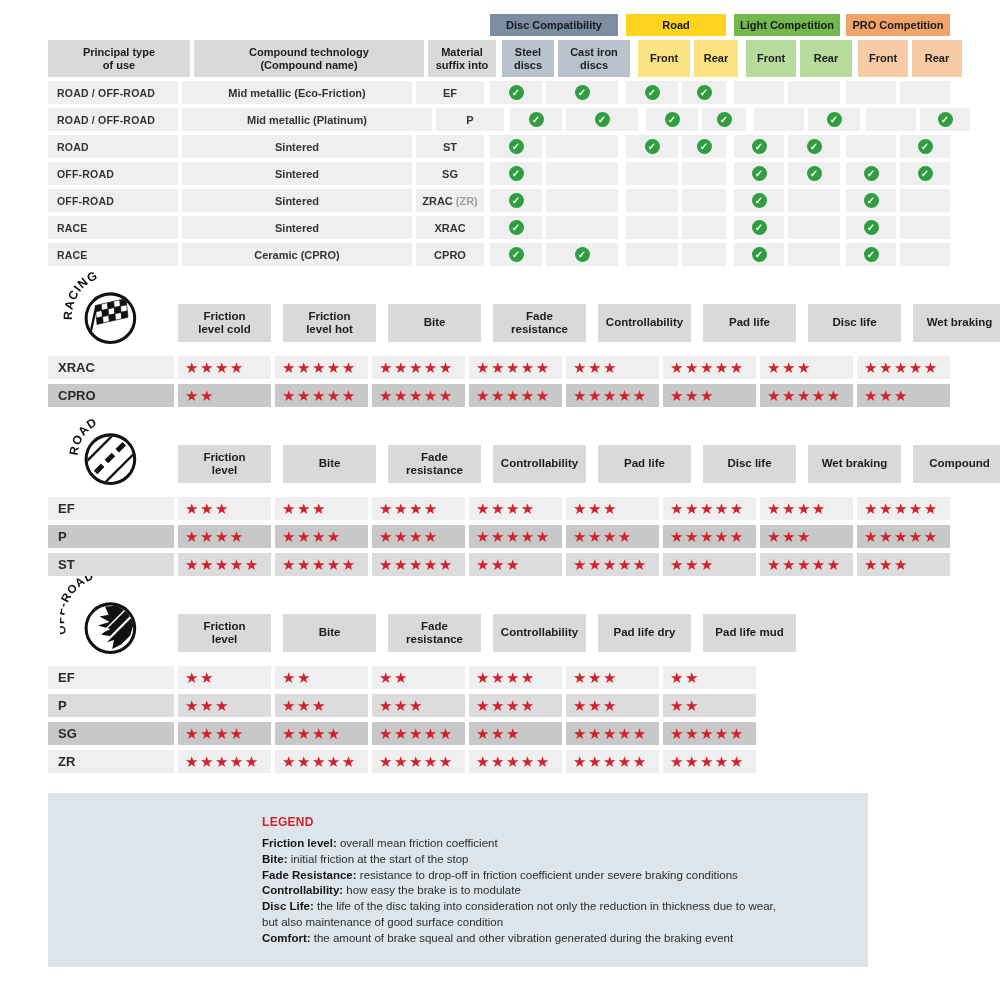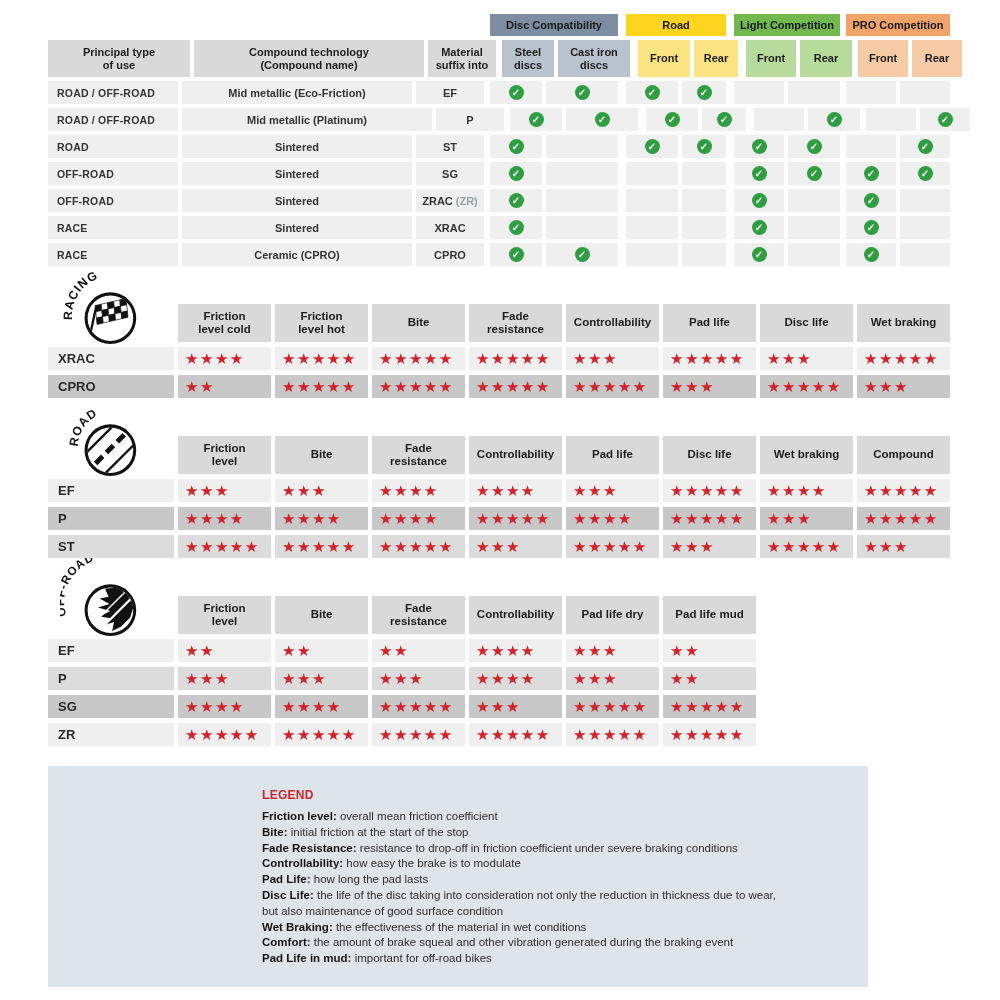--- a/index.html
+++ b/index.html
@@ -29,21 +29,21 @@
   .code-note{color:#9aa0a6;margin-left:3px;font-weight:700;}
   .check{
     width:15px;height:15px;border-radius:50%;
     color:#fff;font-size:10px;font-weight:700;
     display:flex;align-items:center;justify-content:center;line-height:1;
   }
 
   
   .rt-section{position:relative;margin-left:48px;width:904px;margin-top:12px;}
   .rt-icon{position:absolute;left:12px;top:-12px;width:90px;height:90px;z-index:2;}
-  .rt-hrow{display:flex;gap:4px;margin-left:130px;padding-top:26px;margin-bottom:5px;}
+  .rt-hrow{display:flex;gap:12px;margin-left:130px;padding-top:26px;margin-bottom:14px;}
   .rt-hcell{
     width:93px;height:38px;background:#d9d9d9;font-weight:700;font-size:11.5px;
     display:flex;align-items:center;justify-content:center;text-align:center;
     white-space:pre-line;line-height:1.15;flex:none;color:#1d1d1d;
   }
   .rt-row{display:flex;gap:4px;margin-bottom:5px;}
   .rt-label{
     width:126px;height:23px;display:flex;align-items:center;
     padding-left:10px;box-sizing:border-box;font-weight:700;font-size:13px;flex:none;color:#2a2a2a;
   }
@@ -455,22 +455,19 @@
       </section>
     </div>
 
   <section class="legend" style="background: rgb(221, 228, 234);">
     <div class="lg-title" style="color: rgb(210, 35, 42);">LEGEND</div>
     <div id="legend-lines">
         <div class="lg-line"><b>Friction level:</b> overall mean friction coefficient</div>
         <div class="lg-line"><b>Bite:</b> initial friction at the start of the stop</div>
         <div class="lg-line"><b>Fade Resistance:</b> resistance to drop-off in friction coefficient under severe braking conditions</div>
         <div class="lg-line"><b>Controllability:</b> how easy the brake is to modulate</div>
-        <div class="lg-line"><b>Pad Life:</b> how long the pad lasts</div>
         <div class="lg-line"><b>Disc Life:</b> the life of the disc taking into consideration not only the reduction in thickness due to wear,</div>
         <div class="lg-line">but also maintenance of good surface condition</div>
-        <div class="lg-line"><b>Wet Braking:</b> the effectiveness of the material in wet conditions</div>
         <div class="lg-line"><b>Comfort:</b> the amount of brake squeal and other vibration generated during the braking event</div>
-        <div class="lg-line"><b>Pad Life in mud:</b> important for off-road bikes</div>
       </div>
   </section>
 
 </div>
 
 </body></html>

